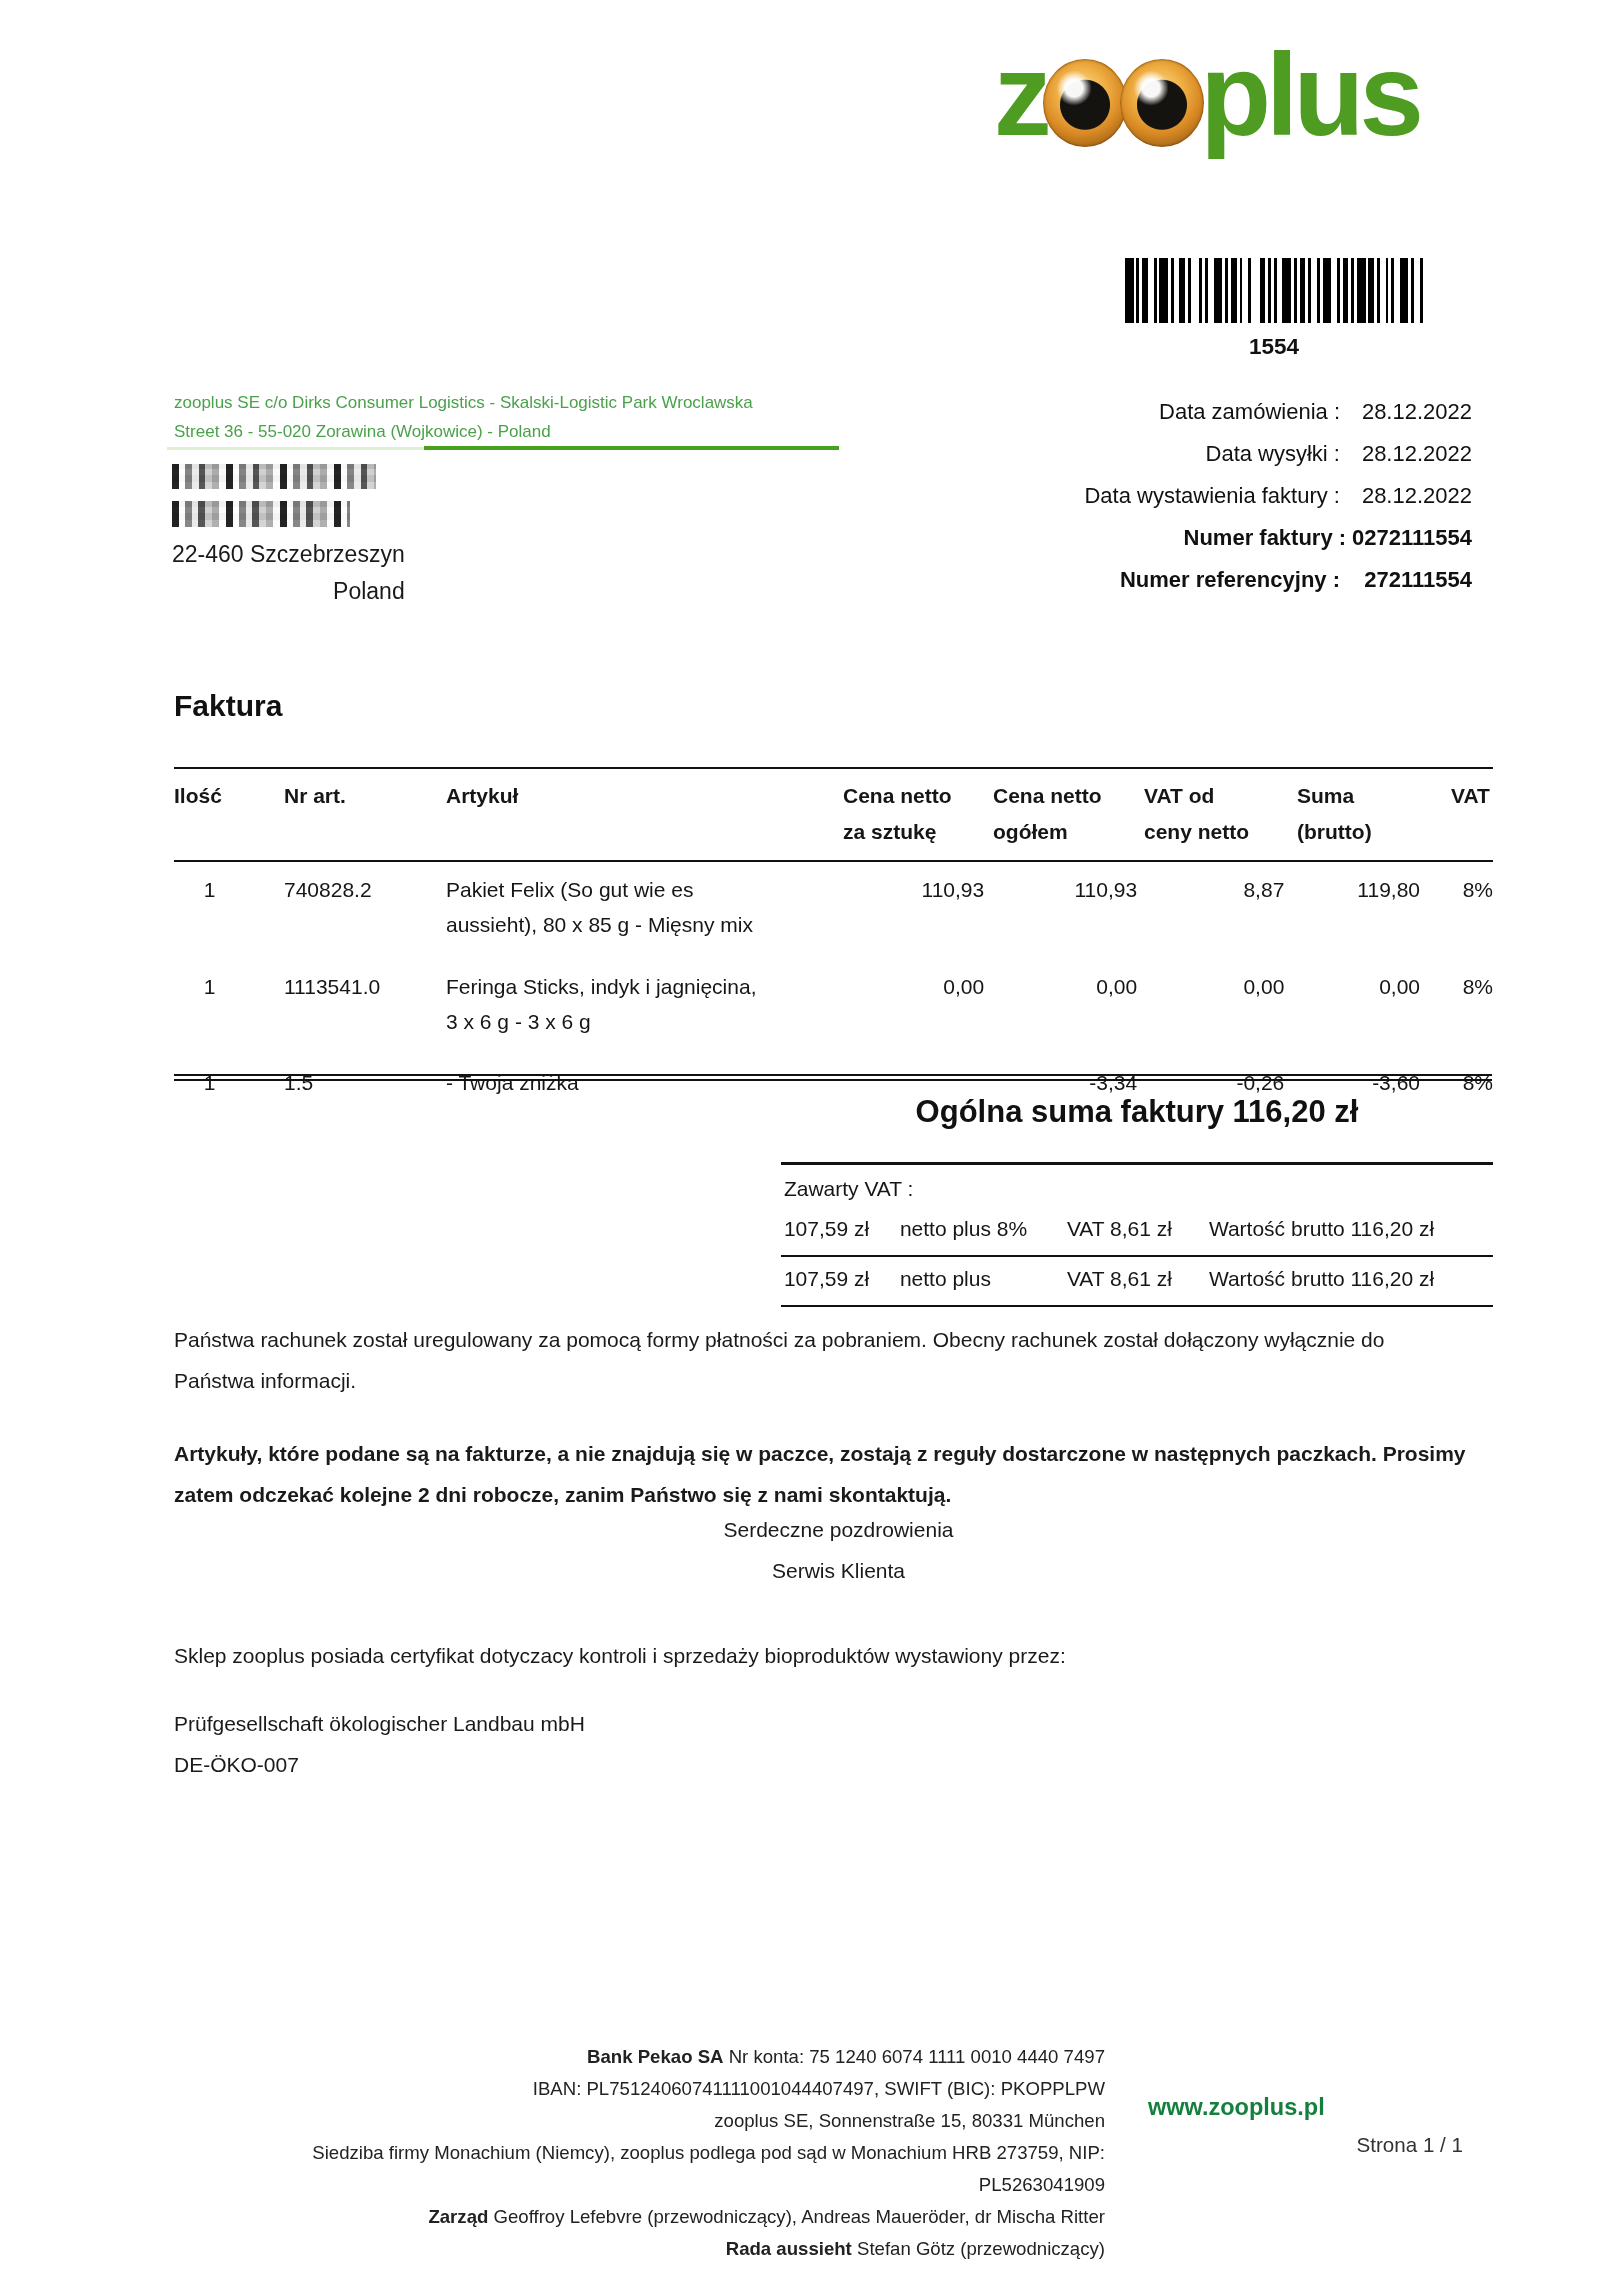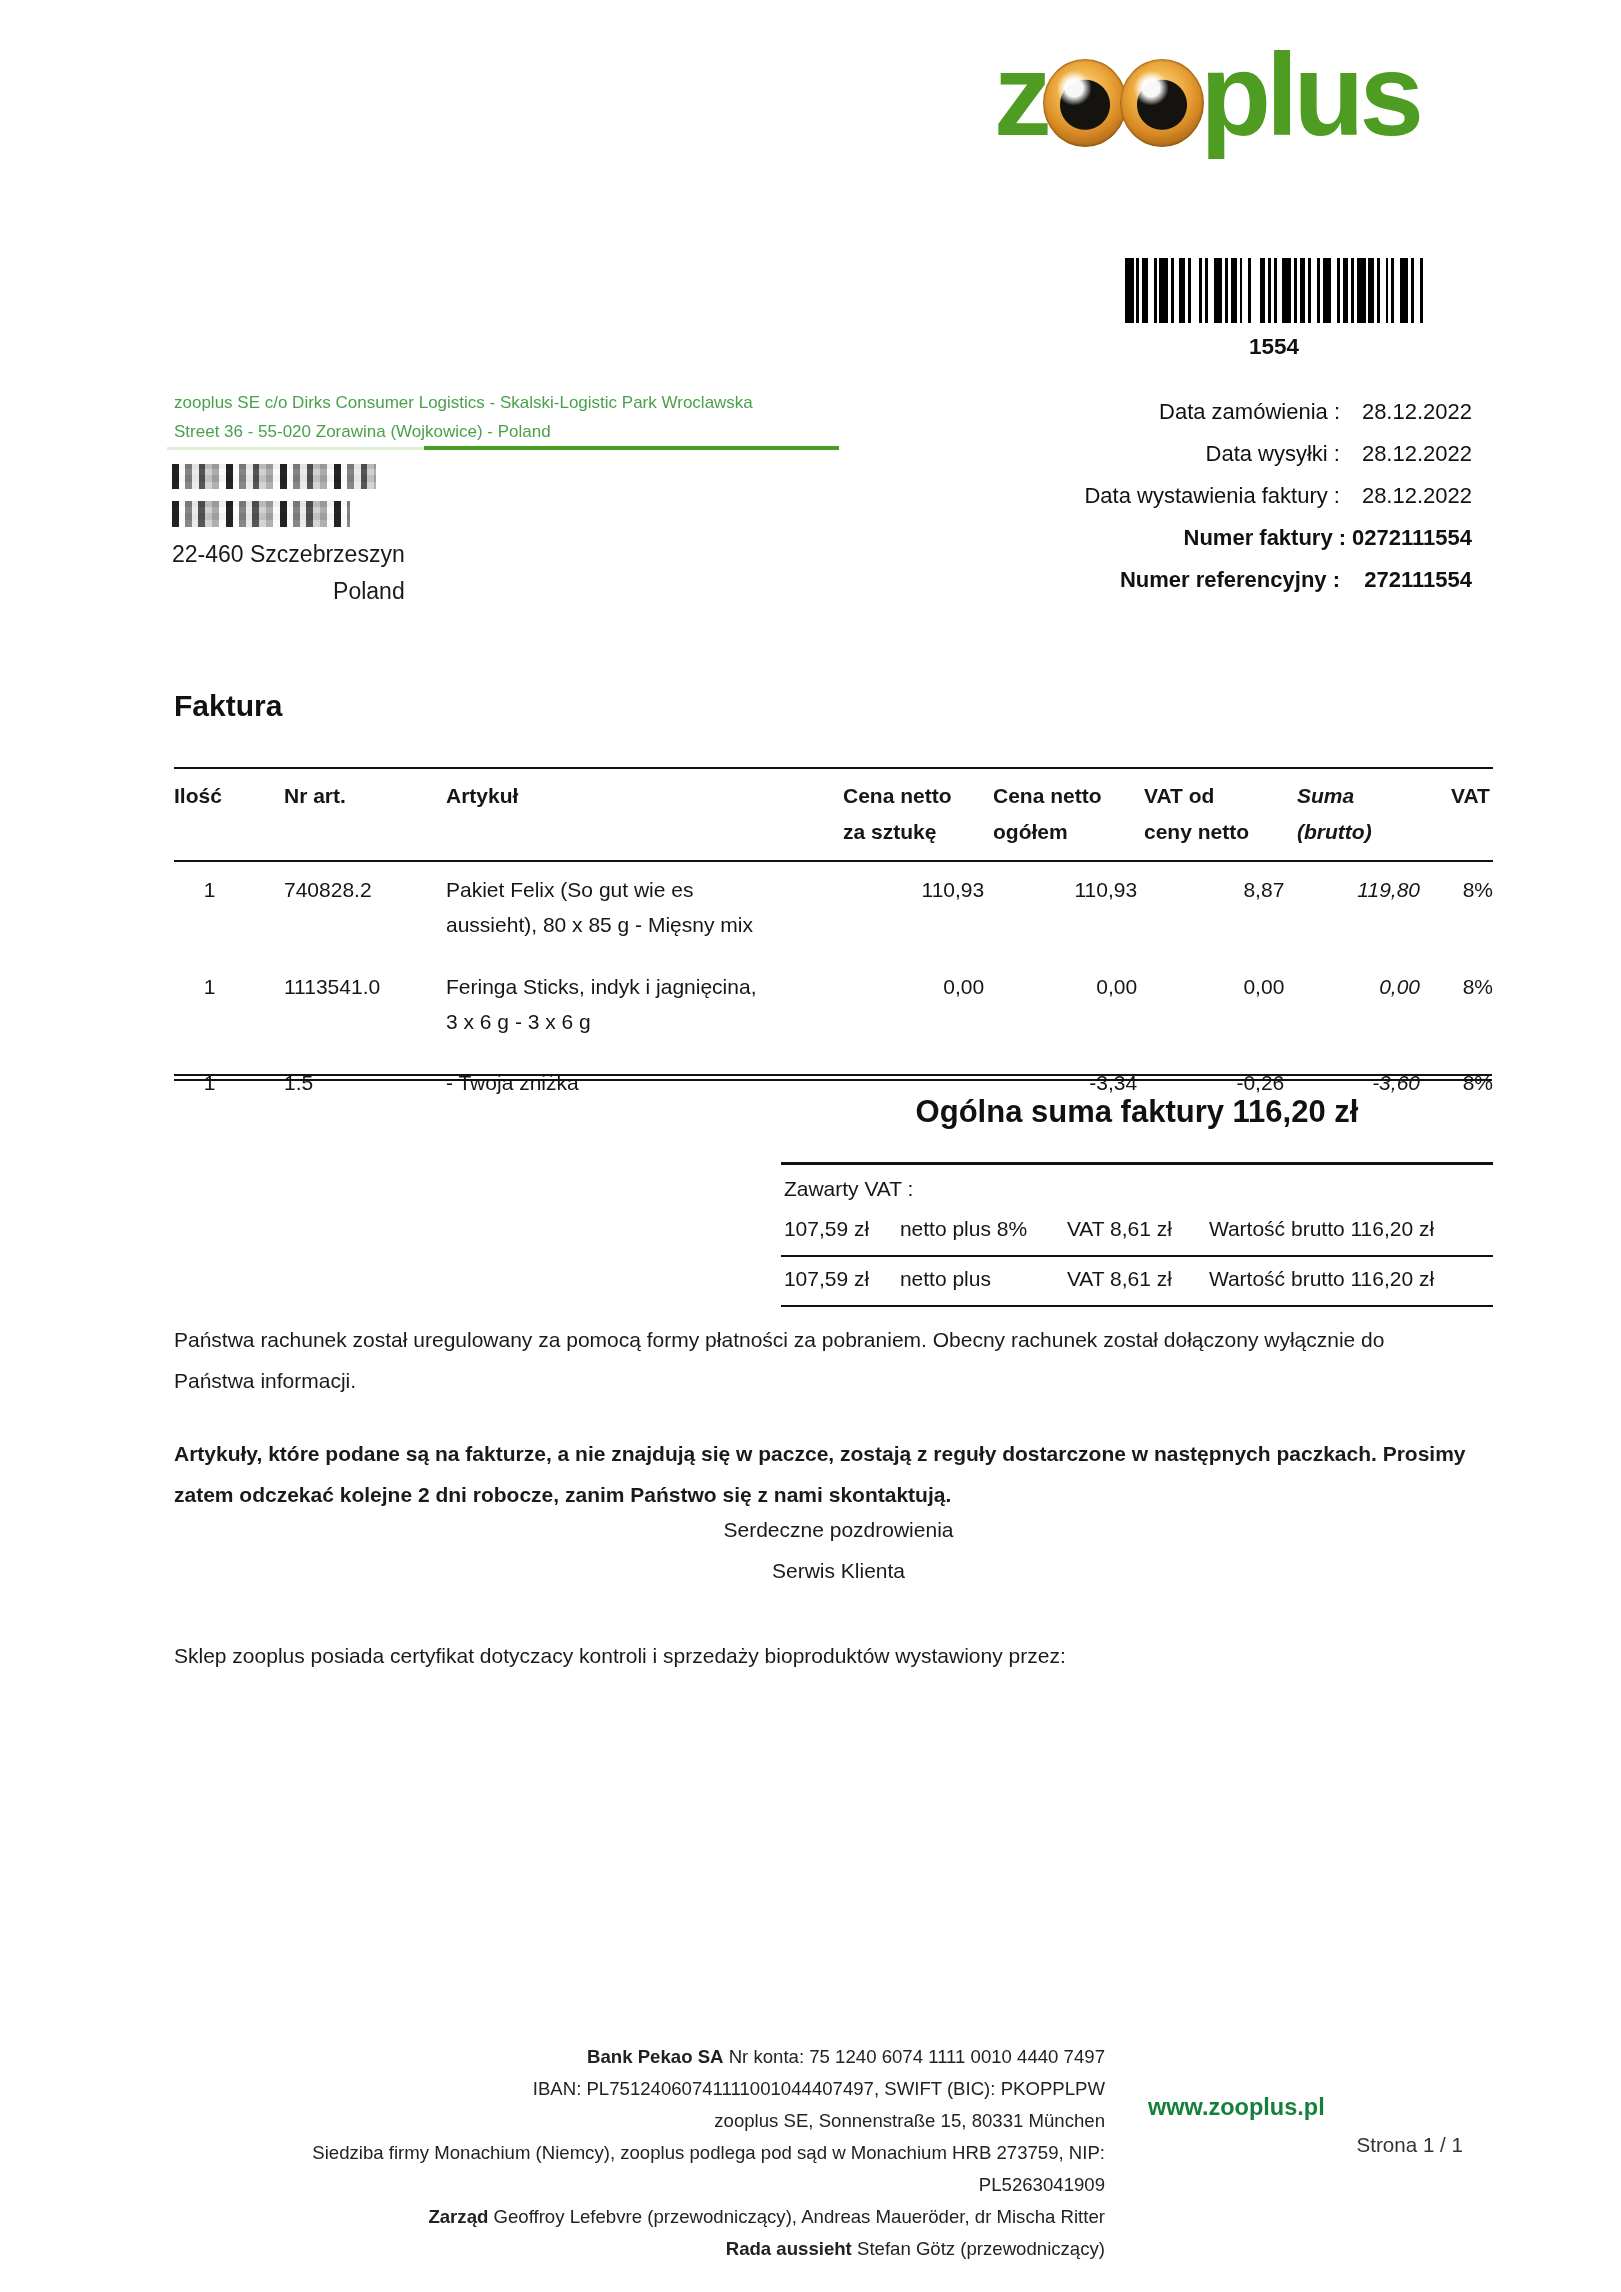--- a/index.html
+++ b/index.html
@@ -65,21 +65,21 @@
     padding:8.8px 0 9.8px 0;line-height:36px;
     border-top:2px solid #111;border-bottom:2.9px solid #111;
   }
   .items td{vertical-align:top;padding:10.8px 0 15.7px 0;line-height:35px;white-space:pre-line;}
   .items .c1{width:110px;} .items td.c1{text-align:center;padding-right:39px;}
   .items .c2{width:162px;}
   .items .c3{width:397px;}
   .items .c4{width:150px;} .items td.c4{text-align:right;padding-right:8.8px;}
   .items .c5{width:151px;} .items td.c5{text-align:right;padding-right:6.9px;}
   .items .c6{width:153px;} .items td.c6{text-align:right;padding-right:12.7px;}
-  .items .c7{width:154px;font-style:italic;} .items td.c7{text-align:right;padding-right:31px;}
+  .items .c7{width:154px;} .items td.c7{text-align:right;padding-right:31px;}
   .items .c8{width:42px;margin-top:8px;}  .items td.c8{text-align:right;padding-right:0px;}
   .items th.c8{text-align:right;padding-right:7.8px;}
   .tbl-bottom{position:absolute;left:174px;top:1074px;width:1318px;height:6.9px;
     border-top:2.9px solid #111;border-bottom:2px solid #111;box-sizing:border-box;}
   
   .total-line{position:absolute;left:781px;top:1094px;width:712px;text-align:center;
     font-size:31px;font-weight:bold;color:#111;}
   .vatbox{position:absolute;left:781px;top:1162px;width:712px;
     border-top:3.9px solid #111;border-bottom:2.9px solid #111;font-size:21px;color:#161616;}
   .vat-heading{padding:8.8px 0 3.9px 2.9px;line-height:29px;}
@@ -302,20 +302,22 @@
     </div>
   </div>
 
   <div class="para p1">Państwa rachunek został uregulowany za pomocą formy płatności za pobraniem. Obecny rachunek został dołączony wyłącznie do
 Państwa informacji.</div>
   <div class="para p2">Artykuły, które podane są na fakturze, a nie znajdują się w paczce, zostają z reguły dostarczone w następnych paczkach. Prosimy
 zatem odczekać kolejne 2 dni robocze, zanim Państwo się z nami skontaktują.</div>
   <div class="para closing">Serdeczne pozdrowienia
 Serwis Klienta</div>
   <div class="para cert-intro">Sklep zooplus posiada certyfikat dotyczacy kontroli i sprzedaży bioproduktów wystawiony przez:</div>
+  <div class="para cert-org">Prüfgesellschaft ökologischer Landbau mbH
+DE-ÖKO-007</div>
 
   <div class="footer">
     <div class="footer-line">
       <span class="b">Bank Pekao SA</span><span> Nr konta: 75 1240 6074 1111 0010 4440 7497</span>
     </div>
     <div class="footer-line">
       <span class="b"></span><span>IBAN: PL75124060741111001044407497, SWIFT (BIC): PKOPPLPW</span>
     </div>
     <div class="footer-line">
       <span class="b"></span><span>zooplus SE, Sonnenstraße 15, 80331 München</span>

